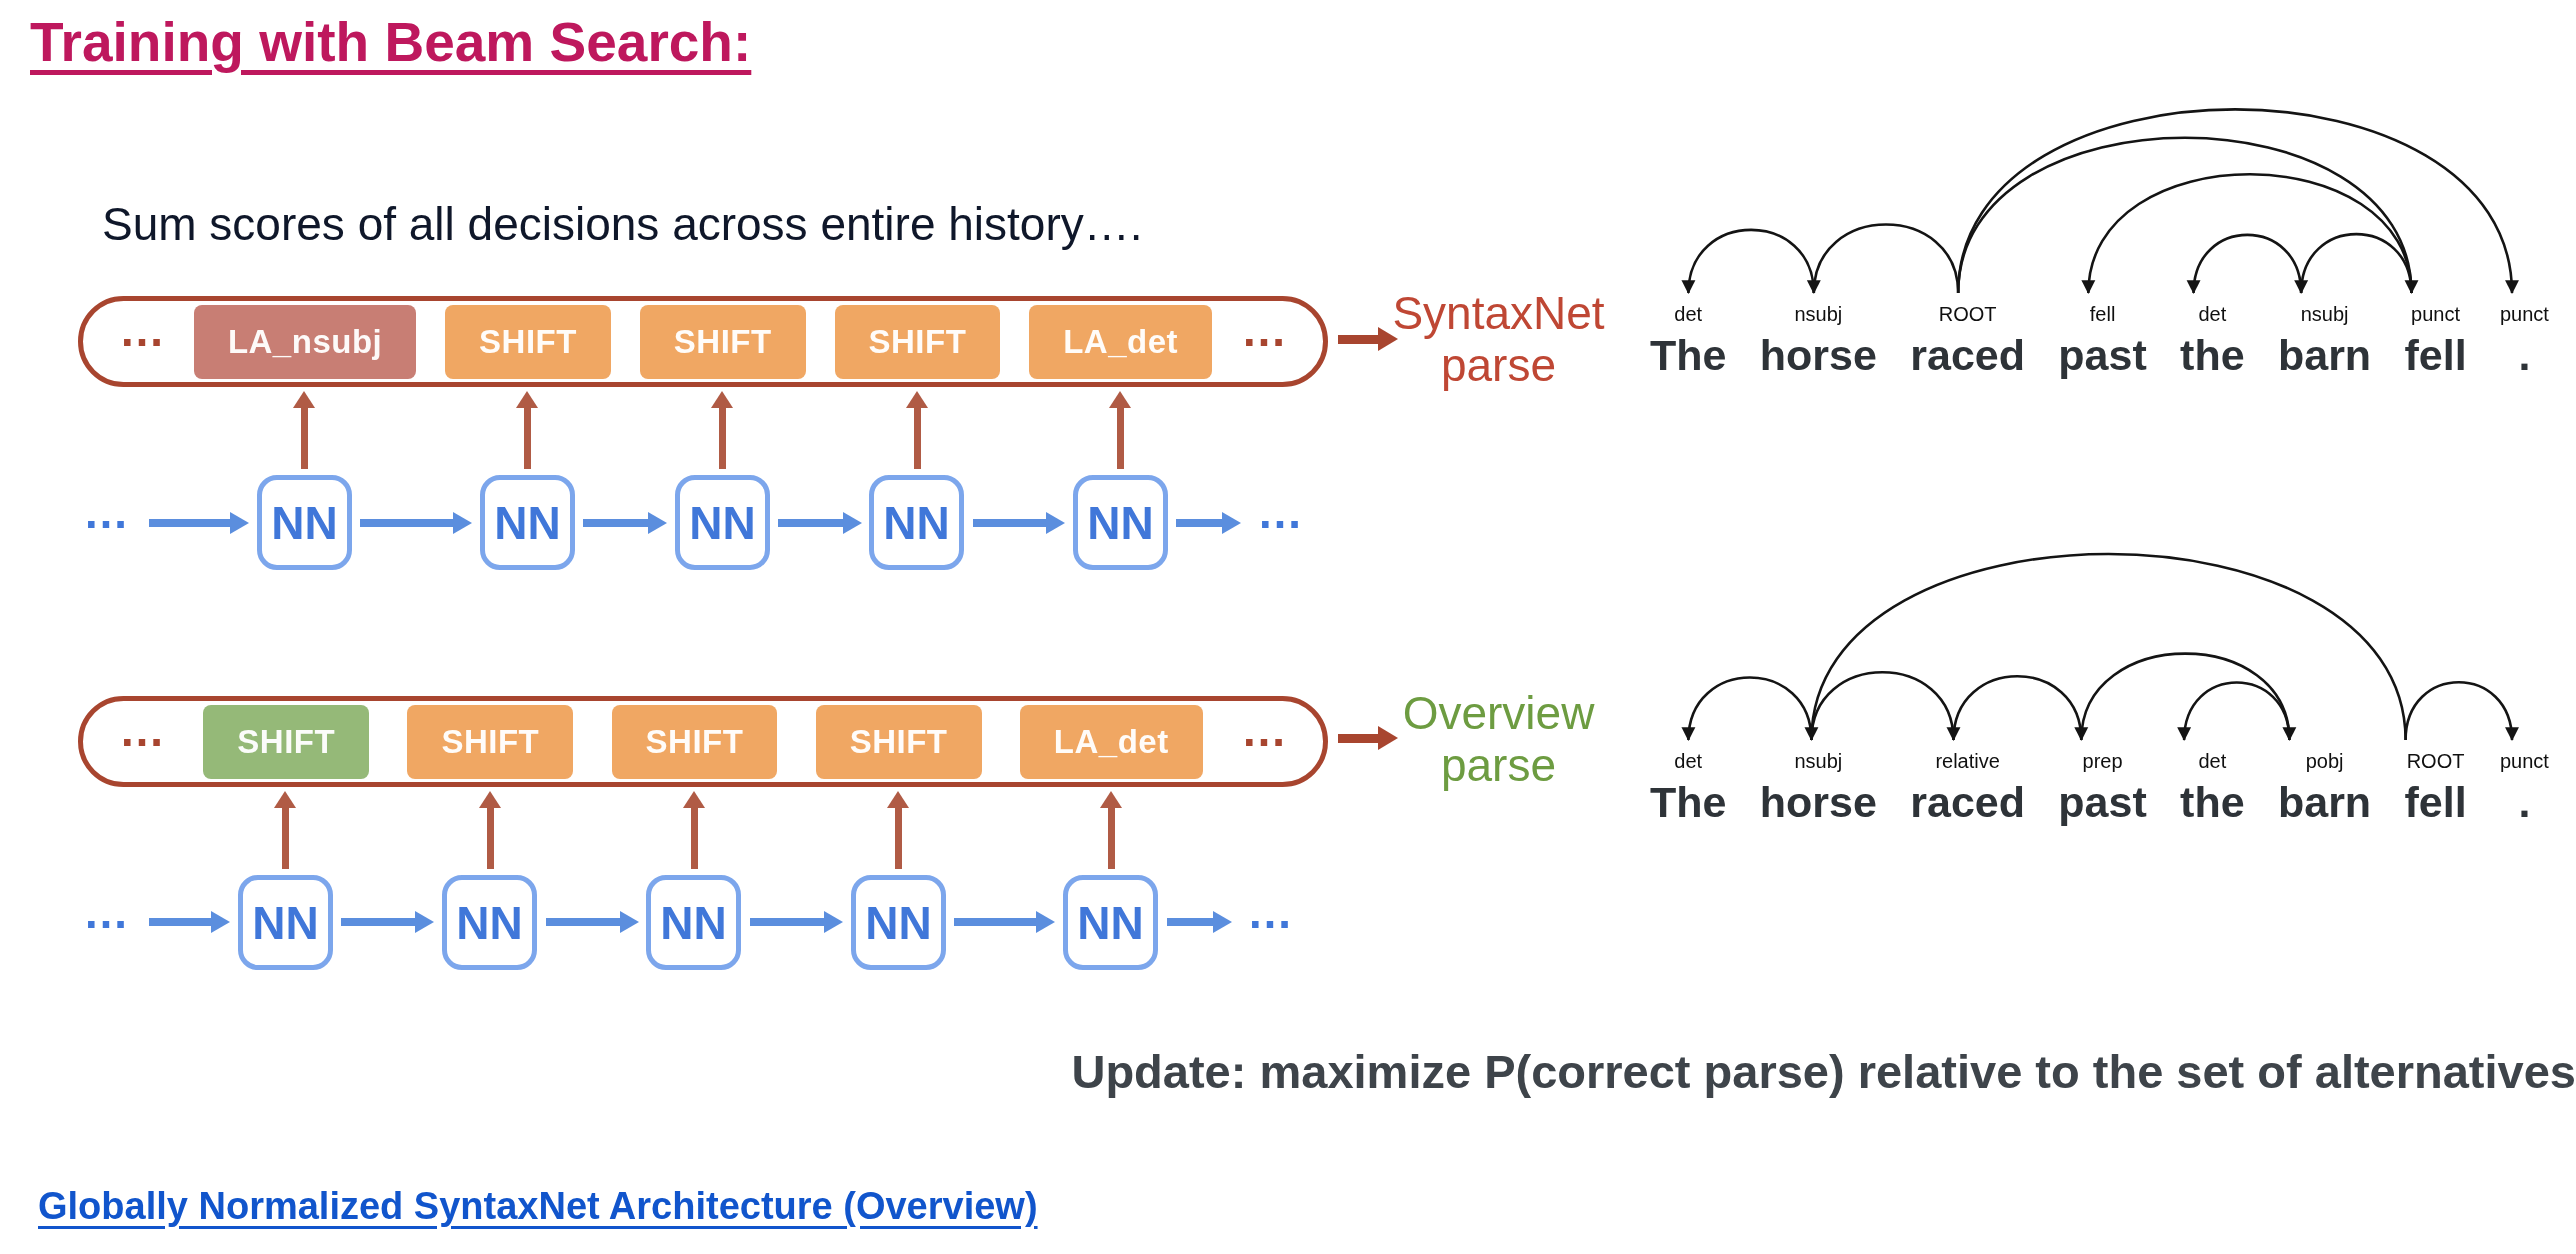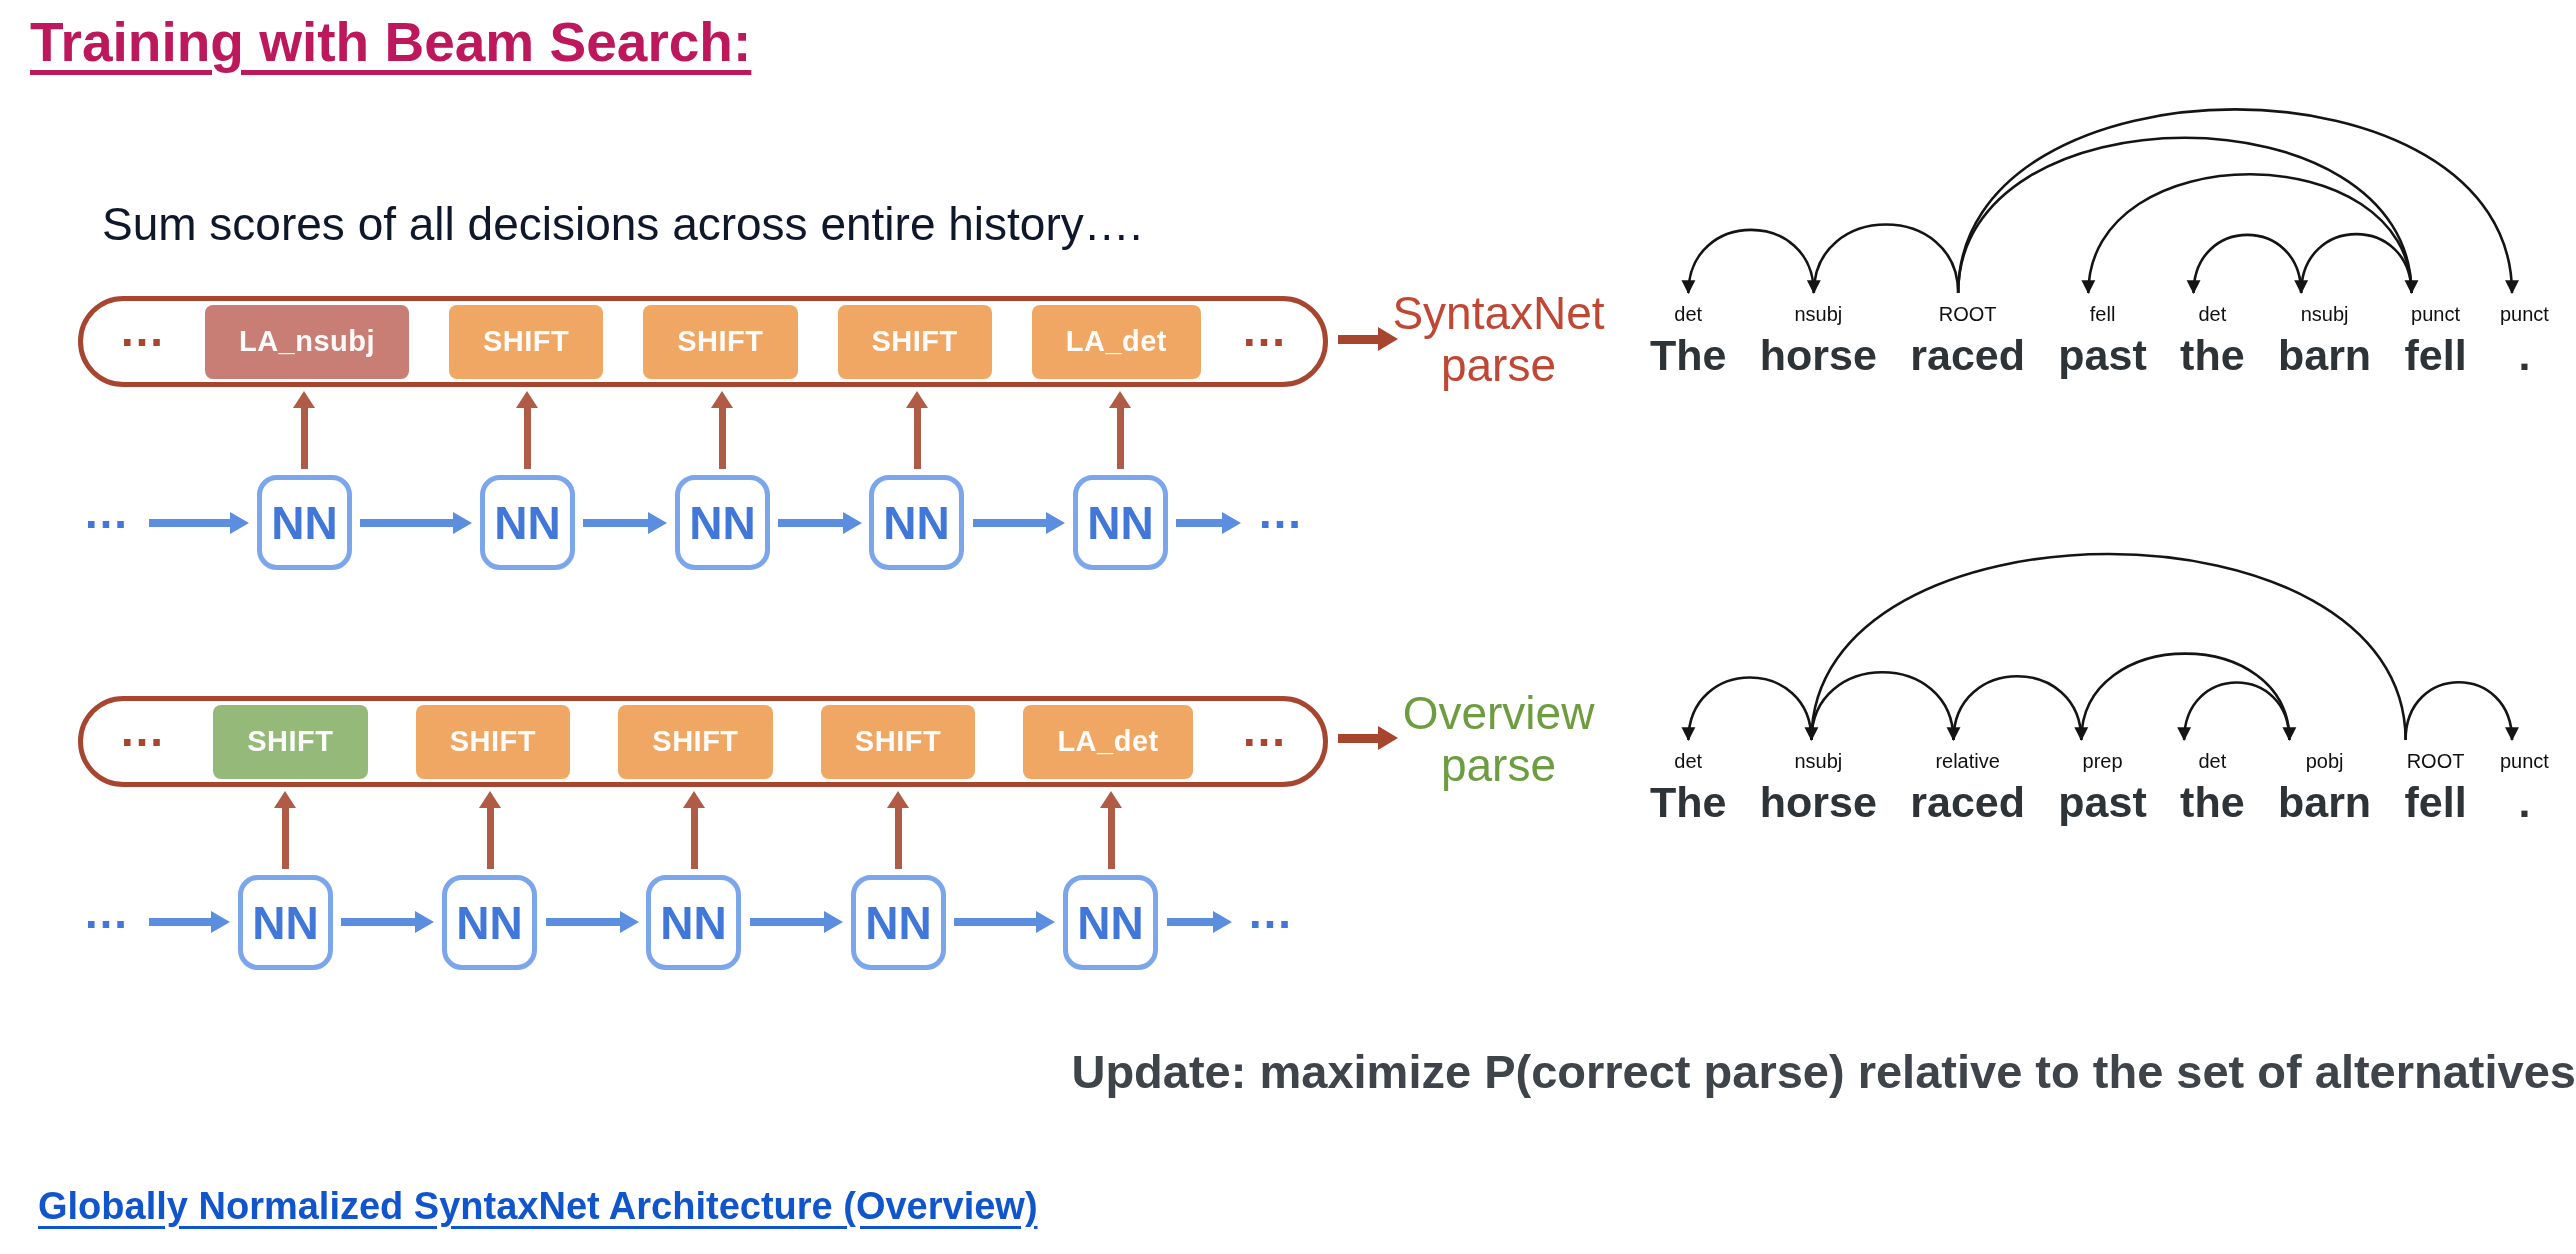--- a/index.html
+++ b/index.html
@@ -9,21 +9,21 @@
   .title{position:absolute;left:30px;top:10px;font-size:55px;font-weight:bold;color:#be185d;
          text-decoration:underline;text-underline-offset:9px}
   .caption{position:absolute;left:102px;top:197px;font-size:46px;color:#0f172a}
 
   .group{position:absolute;left:0;top:0;width:100%;height:100%}
 
   .pill{position:absolute;left:78px;width:1250px;height:91px;border:5px solid #a8452f;border-radius:46px;
         display:flex;align-items:center;justify-content:space-between;padding:0 36px;background:#fff}
   .pill-dots{color:#a8452f;font-size:46px;font-weight:bold;transform:translateY(-12px)}
   .decision{height:74px;display:flex;align-items:center;justify-content:center;padding:0 34px;
-            border-radius:8px;color:rgba(255,255,255,.96);font-weight:bold;font-size:29px;letter-spacing:0.5px}
+            border-radius:8px;color:rgba(255,255,255,.96);font-weight:bold;font-size:33px;letter-spacing:0.5px}
 
   .parse-arrow{position:absolute;left:1338px;width:40px;height:9px;background:#a8452f}
   .parse-arrow::after{content:"";position:absolute;right:-20px;top:-8px;
       border-top:12.4px solid transparent;border-bottom:12.4px solid transparent;border-left:20px solid #a8452f}
   .parse-label{position:absolute;left:1389px;width:219px;text-align:center;font-size:46px;line-height:1.12}
 
   .uparrow{position:absolute;width:7px;background:#b05b45}
   .uparrow::before{content:"";position:absolute;top:-17px;left:-8px;
       border-left:11.4px solid transparent;border-right:11.4px solid transparent;border-bottom:17px solid #b05b45}
 

